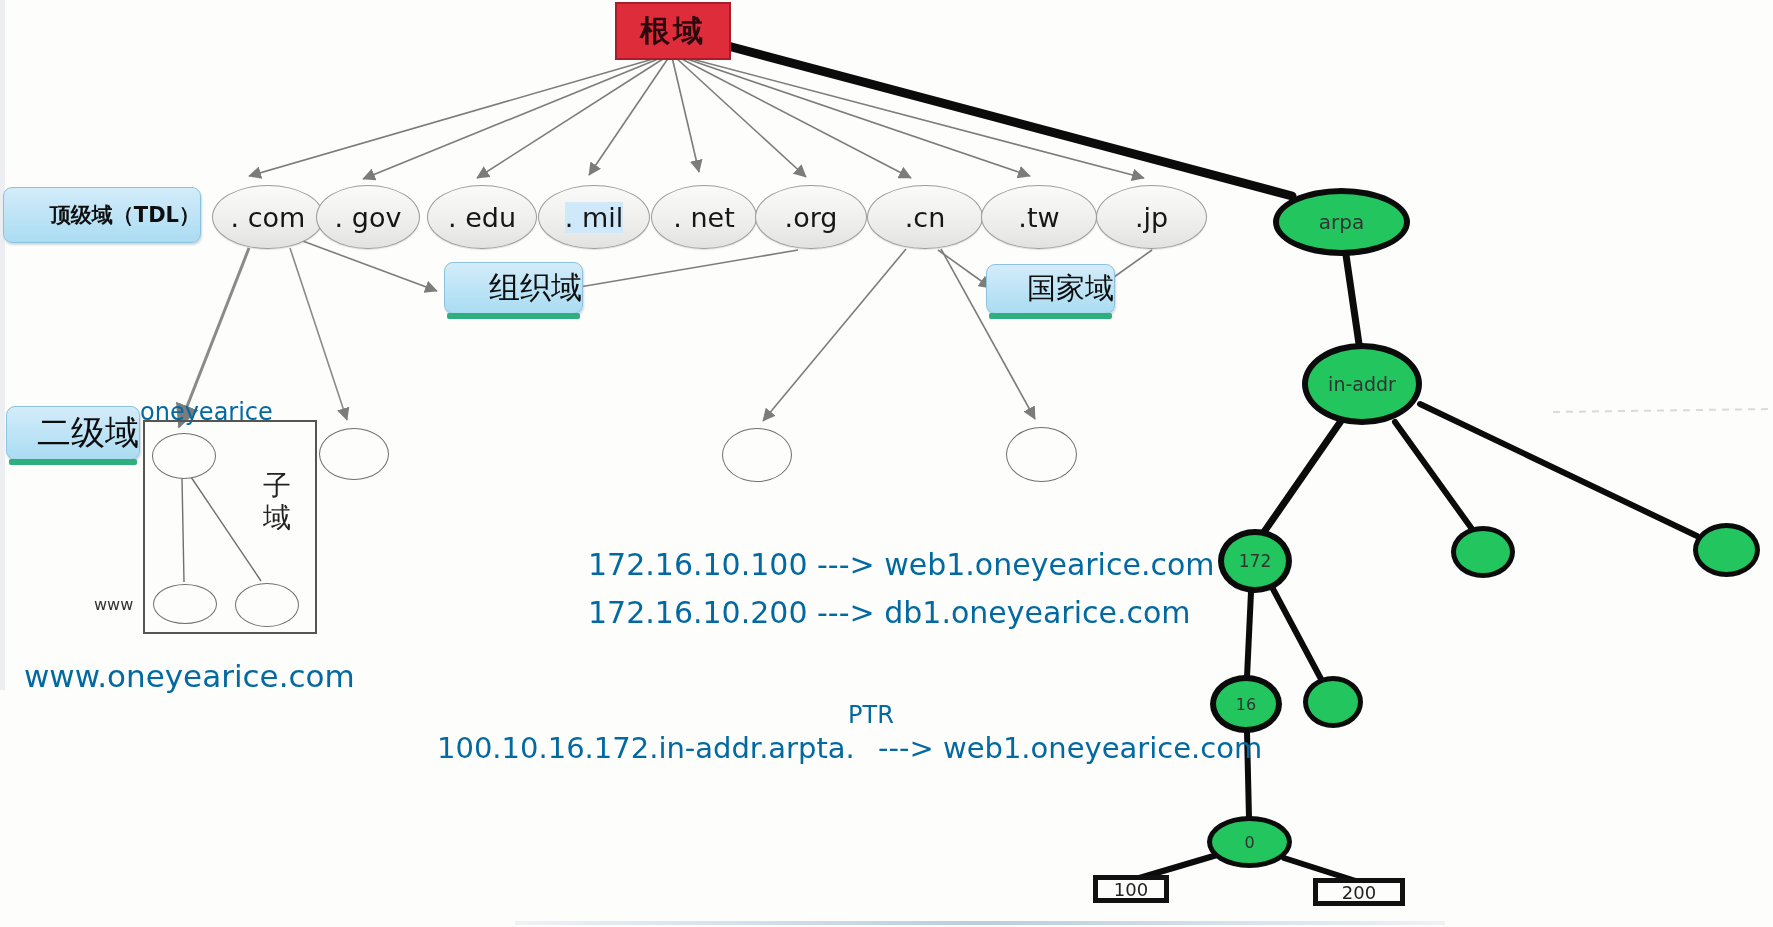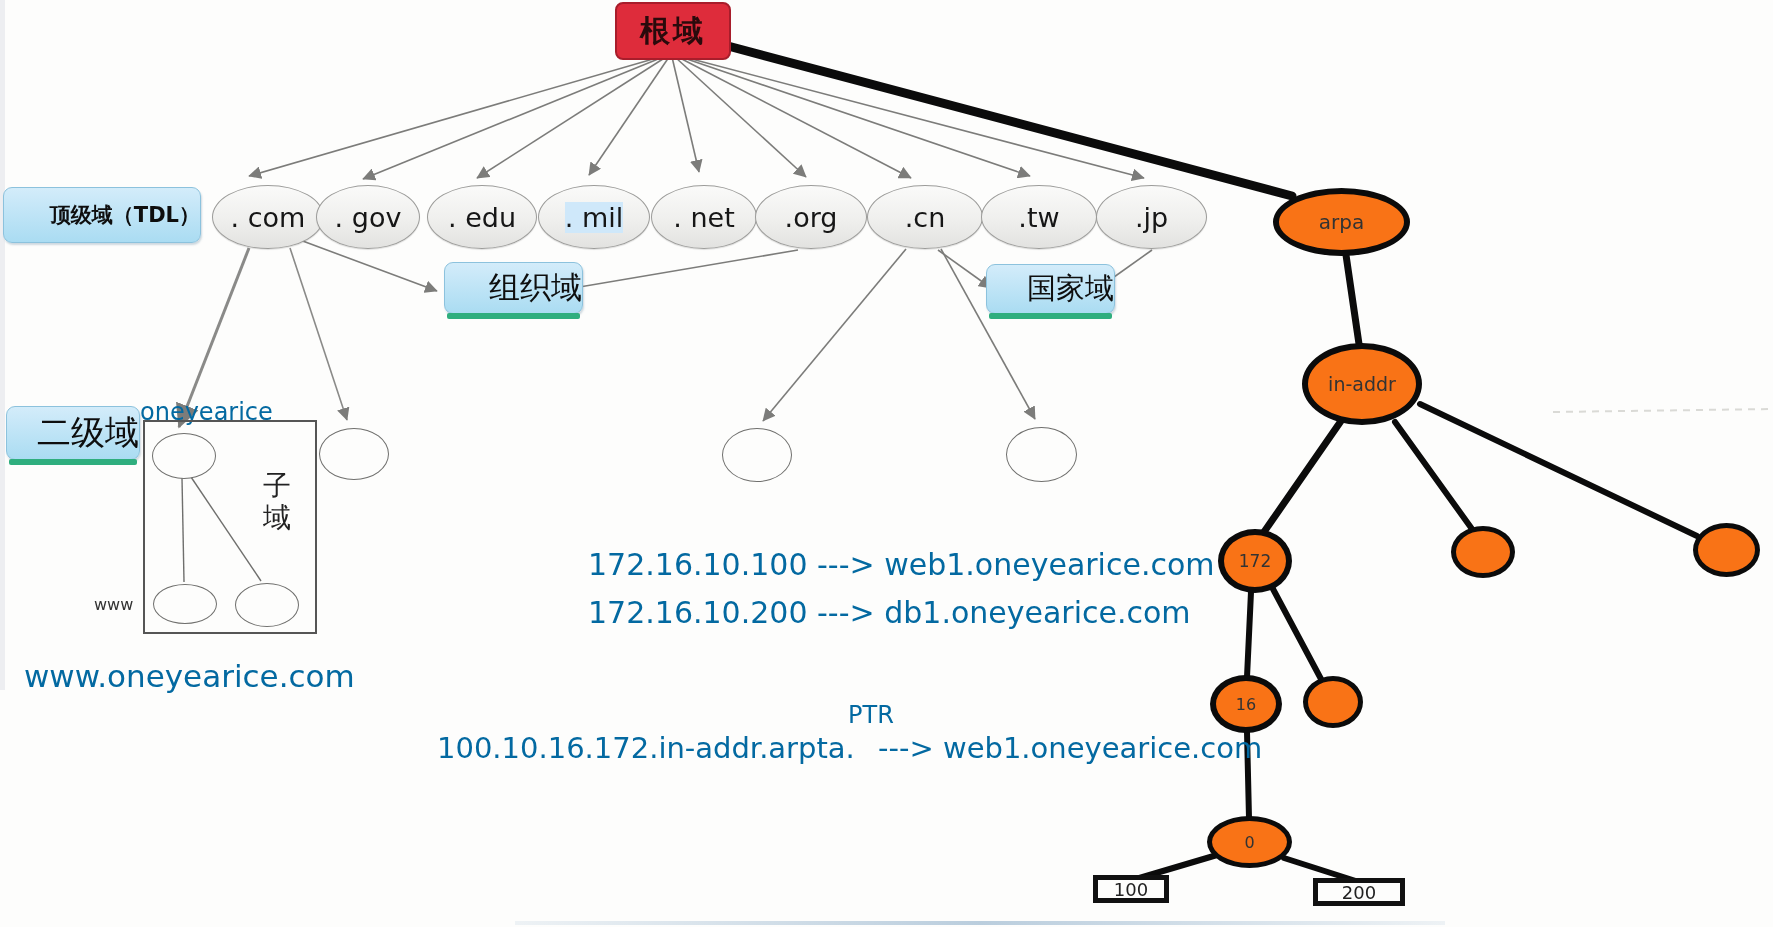--- a/index.html
+++ b/index.html
@@ -46,21 +46,21 @@
   
   .thin-ellipse{
     border:1.6px solid #6f6f6d;border-radius:50%;
     background:#fdfdfc;
   }
   .subdomain-box{border:2px solid #555;background:transparent;}
 
   
   .ink{
     display:flex;align-items:center;justify-content:center;
-    border-radius:50%;background:#f97316;border:6px solid #0b0b0b;
+    border-radius:50%;background:#22c55e;border:6px solid #0b0b0b;
     color:#333;
   }
   .ink.t5{border-width:5px;}
   .ink-box{
     display:flex;align-items:center;justify-content:center;
     border:5px solid #111;background:#fdfdfc;font-size:18px;color:#222;
   }
 
   .plain{white-space:nowrap;color:#0369a1;}
   .vtext{word-break:break-all;text-align:center;line-height:1.15;color:#222;}
@@ -126,21 +126,21 @@
       <line x1="1217" y1="855" x2="1136" y2="879" stroke-width="6"></line>
       <line x1="1284" y1="858" x2="1362" y2="883" stroke-width="6"></line>
     </g>
 
     <line x1="1553" y1="412" x2="1773" y2="409" stroke="#dadad6" stroke-width="2" stroke-dasharray="7 6"></line>
   </svg>
 
   <div class="abs edge-strip-left" style="left:0;top:0;width:5px;height:690px;"></div>
   <div class="abs edge-strip-bottom" style="left:515px;top:921px;width:930px;height:4px;"></div>
 
-  <div class="abs root-box" style="left:615px;top:2px;width:112px;height:54px;border-radius:8px;">
+  <div class="abs root-box" style="left:615px;top:2px;width:112px;height:54px;">
     <span>根域</span>
   </div>
 
   <div class="abs blabel tdl-label" style="left:3px;top:187px;width:196px;height:54px;">
     <span>顶级域（TDL）</span>
   </div>
 
   <div class="abs tld" style="left:212px;top:185px;width:110px;height:62px;">
       <span>. com</span>
     </div>

